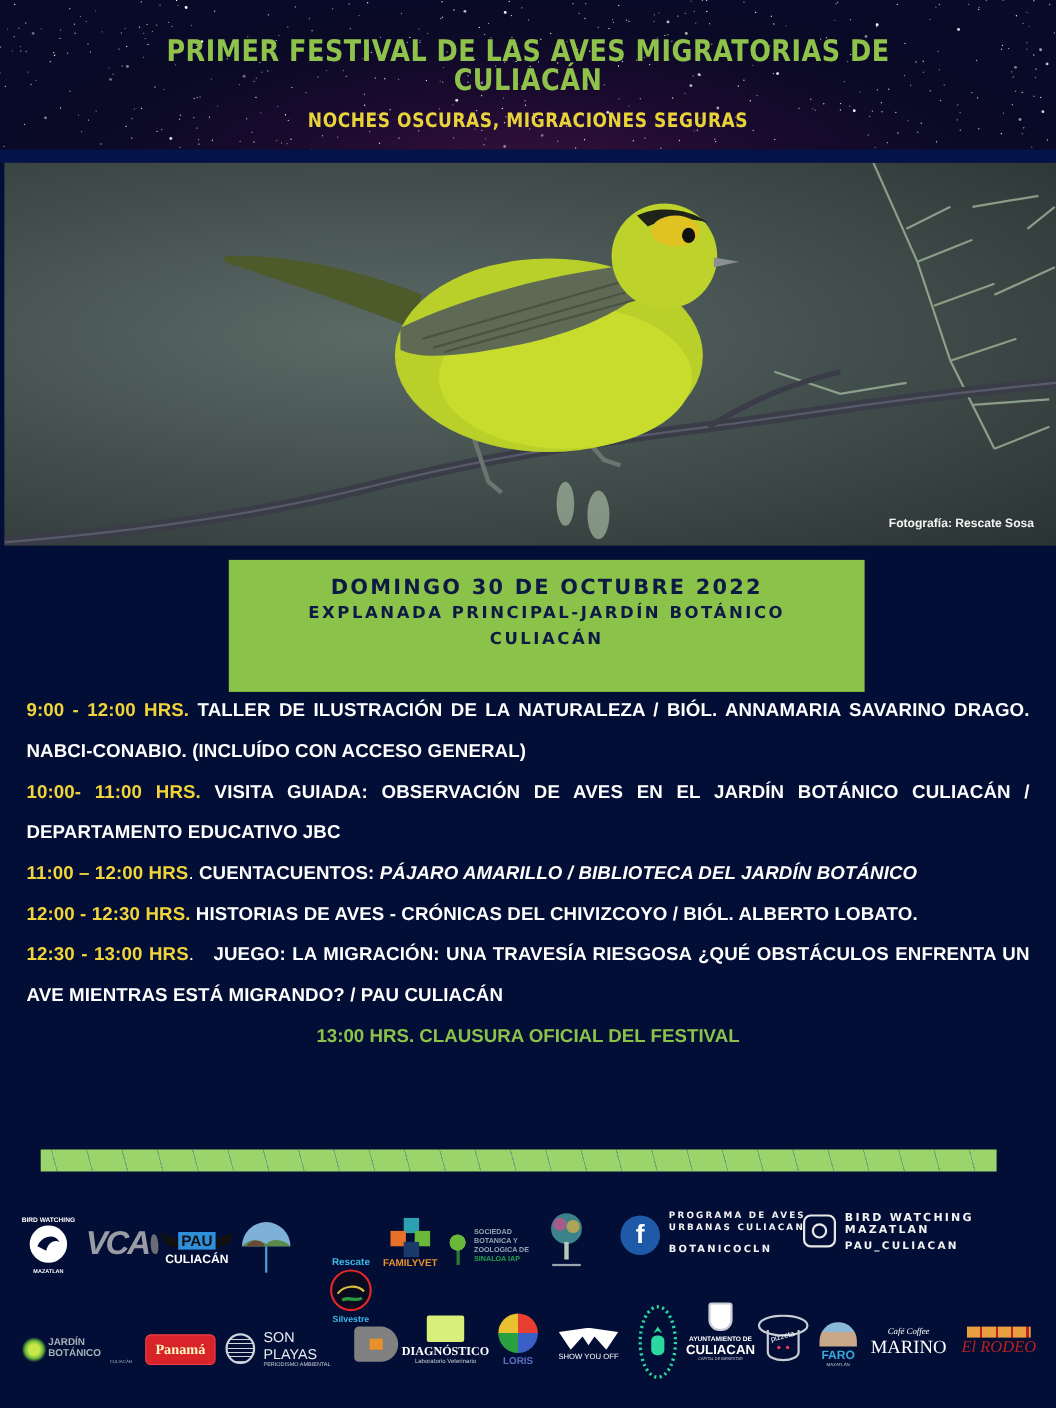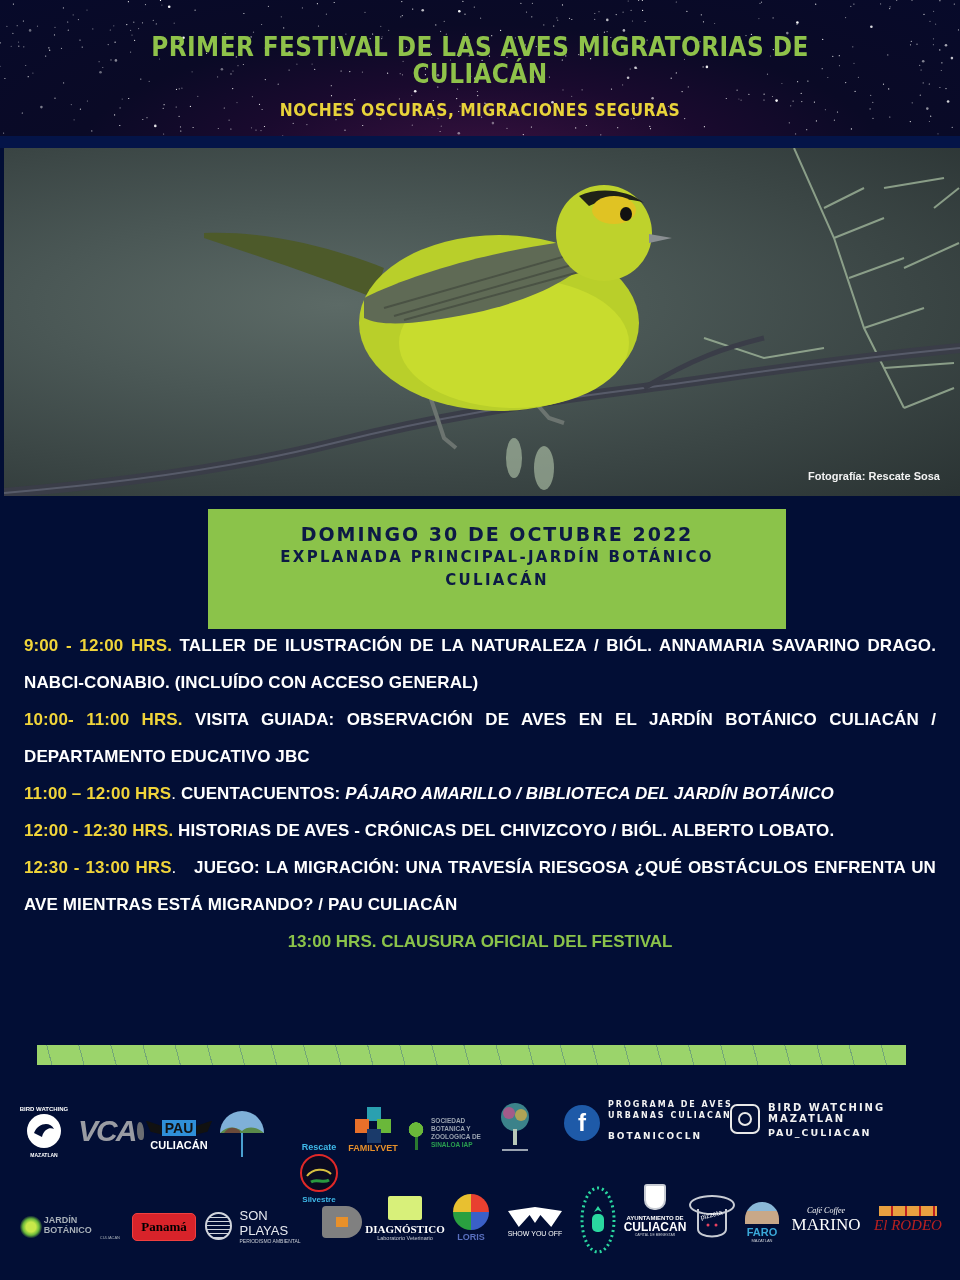--- a/index.html
+++ b/index.html
@@ -639,21 +639,21 @@
 <div class="social-text" style="left:768px;top:1127px;font-size:9.5px;">PAU_CULIACAN</div>
 
 <div class="logo" style="left:20px;top:1212px;width:100px;height:30px;justify-content:flex-start;">
   <span style="width:24px;height:24px;border-radius:50%;background:radial-gradient(circle,#c8e84a 30%,#6ab83a 50%,transparent 70%);"></span>
   <span style="display:flex;flex-direction:column;align-items:flex-end;margin-left:2px;">
     <span class="logo-text" style="font-size:9px;color:#a8b0b8;">JARDÍN BOTÁNICO</span>
     <span style="font-size:4px;color:#a8b0b8;">CULIACÁN</span>
   </span>
 </div>
 <div class="logo" style="left:132px;top:1213px;width:64px;height:28px;background:#d8232a;border-radius:5px;border:1px solid #f04040;">
-  <span style="font-family:'Liberation Serif',serif;font-weight:bold;font-size:13px;color:#000000;">Panamá</span>
+  <span style="font-family:'Liberation Serif',serif;font-weight:bold;font-size:13px;color:#fef9c3;">Panamá</span>
 </div>
 <div class="logo" style="left:205px;top:1211px;width:110px;height:30px;justify-content:flex-start;">
   <span style="width:28px;height:28px;border-radius:50%;border:2px solid #d0d4dc;background:repeating-linear-gradient(#020e35 0 3px,#d0d4dc 3px 4px);"></span>
   <span style="display:flex;flex-direction:column;margin-left:8px;">
     <span style="font-size:13px;color:#e8eaf0;">SON PLAYAS</span>
     <span style="font-size:5px;color:#c8ccd4;">PERIODISMO AMBIENTAL</span>
   </span>
 </div>
 <div class="logo" style="left:322px;top:1206px;width:40px;height:32px;background:#808080;border-radius:4px 16px 16px 4px;">
   <span style="width:12px;height:10px;background:#e8902a;"></span>

